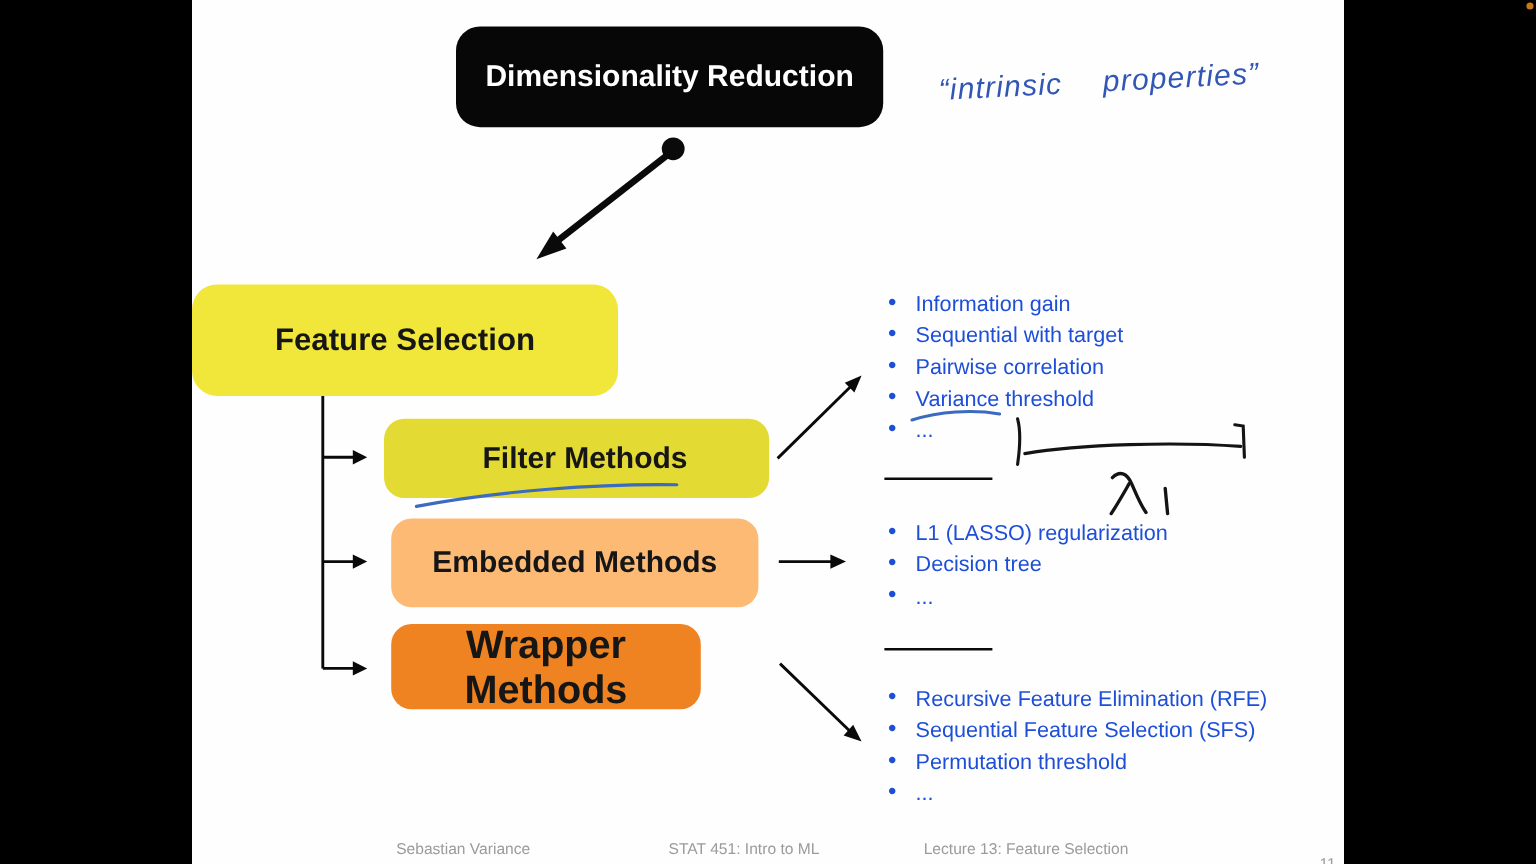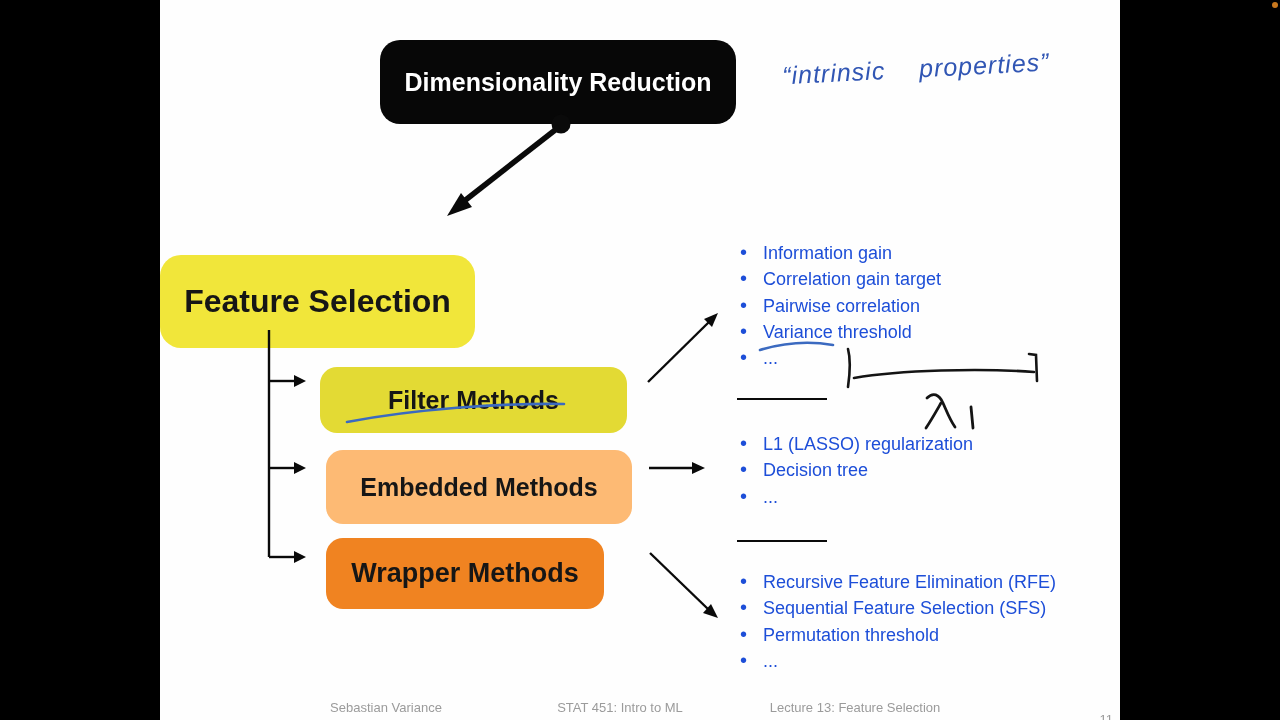--- a/index.html
+++ b/index.html
@@ -5,27 +5,27 @@
   html,body{margin:0;padding:0;background:#000;}
   .stage{position:relative;width:1280px;height:720px;background:#000;overflow:hidden;
          font-family:"Liberation Sans",sans-serif;}
   .bar{position:absolute;top:0;height:720px;background:#000;}
   .bar.left{left:0;width:160px;}
   .bar.right{left:1120px;width:160px;}
   .orange-dot{position:absolute;left:152px;top:2px;width:6px;height:6px;border-radius:50%;background:#c8781e;}
   .slide{position:absolute;left:160px;top:0;width:960px;height:720px;background:#fefefe;}
 
   .box{position:absolute;display:flex;align-items:center;justify-content:center;
-       font-weight:bold;color:#161616;border-radius:17px;text-align:center;margin-top:18px;}
+       font-weight:bold;color:#161616;border-radius:17px;text-align:center;}
   .box-root{left:220px;top:22px;width:356px;height:84px;background:#070707;color:#fff;
             border-radius:20px;font-size:25px;}
-  .box-fs{left:0;top:237px;width:315px;height:93px;font-size:32px;border-radius:21px;}
+  .box-fs{left:0;top:237px;width:355px;height:93px;font-size:26px;border-radius:21px;}
   .box-filter{left:160px;top:349px;width:307px;height:66px;font-size:25px;}
   .box-embedded{left:166px;top:432px;width:306px;height:74px;font-size:25px;}
-  .box-wrapper{left:166px;top:520px;width:278px;height:71px;font-size:27px;}
+  .box-wrapper{left:166px;top:520px;width:258px;height:71px;font-size:33px;}
 
   .hand-blue{position:absolute;left:622px;top:52px;width:360px;color:#3156b4;
              font-size:25px;font-style:italic;letter-spacing:1px;word-spacing:26px;
              transform:rotate(-3deg);white-space:nowrap;}
 
   ul.blist{position:absolute;list-style:none;margin:0;padding:0;font-size:18px;
            line-height:26.3px;color:#1d4ed8;}
   ul.blist li{position:relative;padding-left:25px;white-space:nowrap;}
   ul.blist li::before{content:"\2022";position:absolute;left:2px;top:-1px;font-size:20px;}
   .list-filter{left:578px;top:240px;}
@@ -52,35 +52,35 @@
     <div class="box box-root">
       <span>Dimensionality Reduction</span>
     </div>
 
     <div class="hand-blue">“intrinsic properties”</div>
 
     <div class="box box-fs" style="background: rgb(241, 230, 58);">
       <span>Feature Selection</span>
     </div>
 
-    <div class="box box-filter" style="background: rgb(227, 218, 52);">
+    <div class="box box-filter" style="background: rgb(227, 218, 52); padding-left: 14px;">
       <span>Filter Methods</span>
     </div>
 
     <div class="box box-embedded" style="background: #fdba74;">
       <span>Embedded Methods</span>
     </div>
 
     <div class="box box-wrapper" style="background: rgb(240, 131, 33);">
       <span>Wrapper Methods</span>
     </div>
 
     <ul class="blist list-filter">
       <li>Information gain</li>
-      <li>Correlation gain target</li>
+      <li>Sequential with target</li>
       <li>Pairwise correlation</li>
       <li>Variance threshold</li>
       <li>...</li>
     </ul>
 
     <ul class="blist list-embedded">
       <li>L1 (LASSO) regularization</li>
       <li>Decision tree</li>
       <li>...</li>
     </ul>

